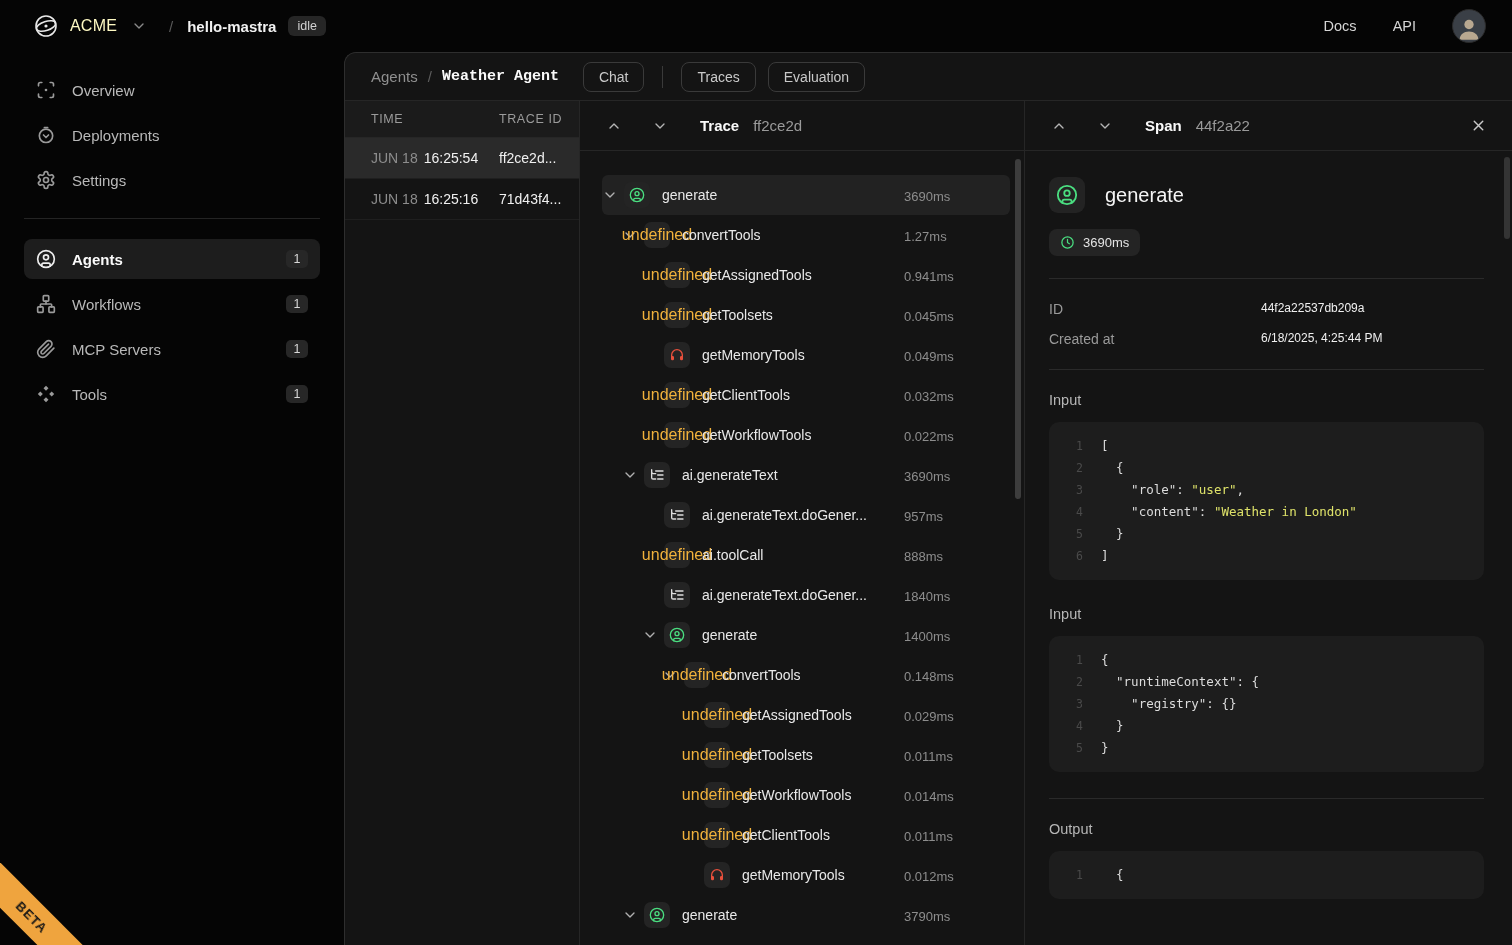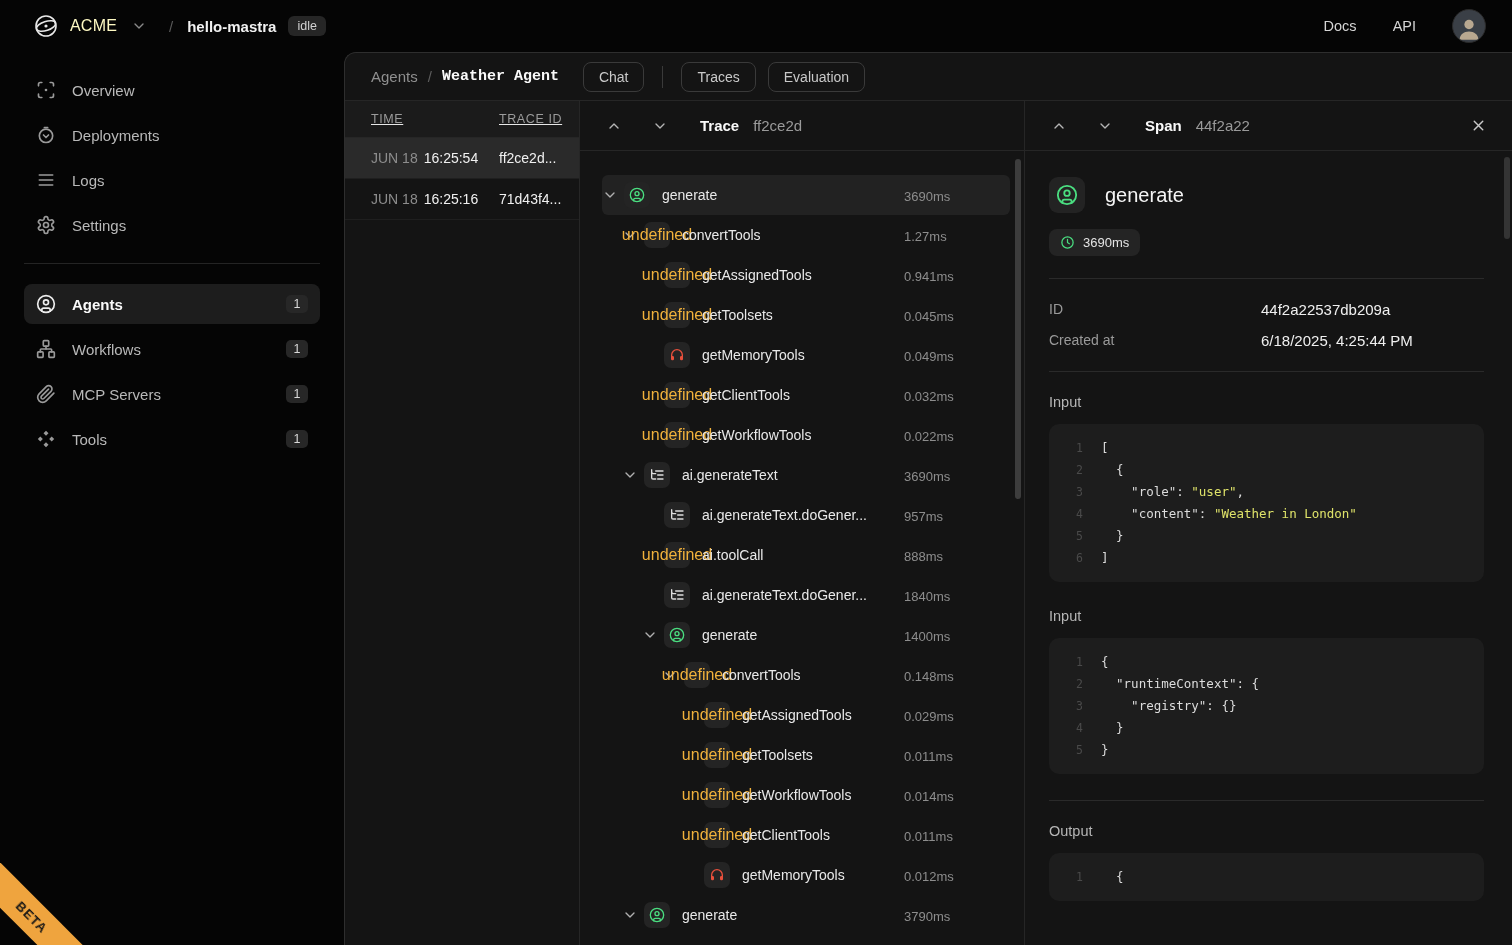--- a/index.html
+++ b/index.html
@@ -52,21 +52,21 @@
   .tabs { display:flex; align-items:center; gap:12px; margin-left:24px; }
   .tab-btn { background:transparent; border:1px solid #3a3a3a; color:#c9c9c9;
     font-family:inherit; font-size:14px; padding:6px 15px; border-radius:8px; cursor:pointer; }
   .tab-sep { width:1px; height:22px; background:#3a3a3a; margin:0 6px; }
 
   .main-body { flex:1; display:flex; min-height:0; border-top:1px solid #262626; }
 
   
   .trace-list { width:235px; border-right:1px solid #262626; flex:0 0 auto; }
   .tl-head { height:37px; background:#1b1b1b; border-bottom:1px solid #262626;
-    display:flex; align-items:center; padding:0 16px 0 26px;text-decoration:underline; }
+    display:flex; align-items:center; padding:0 16px 0 26px; }
   .tl-col { font-size:12.5px; color:#9b9b9b; letter-spacing:.6px; }
   .tl-col.c1 { width:128px; }
   .tl-row { height:41px; display:flex; align-items:center; padding:0 16px 0 26px;
     border-bottom:1px solid #1f1f1f; cursor:pointer; }
   .tl-row.selected { background:#2a2a2a; }
   .tl-c1 { width:128px; font-size:14px; }
   .tl-date { color:#8d8d8d; }
   .tl-time { color:#f0f0f0; margin-left:6px; }
   .tl-id { color:#f0f0f0; font-size:14px; }
 
@@ -116,21 +116,21 @@
     display:flex; align-items:center; justify-content:center; }
   .span-icon-box svg { width:22px; height:22px; }
   .span-name { font-size:20px; color:#f5f5f5; font-weight:500; margin-left:20px; }
   .dur-badge { display:inline-flex; align-items:center; gap:8px; background:#242424;
     border-radius:8px; padding:6px 11px; margin-top:16px; }
   .dur-badge svg { width:15px; height:15px; color:#4ade80; }
   .dur-badge span { font-size:13px; color:#e4e4e4; }
   .h-div { border:none; border-top:1px solid #2a2a2a; margin:22px 0; }
   .field { display:flex; margin-bottom:14px; }
   .field-label { width:212px; font-size:14px; color:#9a9a9a; }
-  .field-value { font-size:15px; color:#f0f0f0; }
+  .field-value { font-size:12px; color:#f0f0f0; }
   .sec-label { font-size:14.5px; color:#b6b6b6; margin:0 0 14px 0; }
   .code-block { background:#1d1d1d; border-radius:10px; padding:13px 16px; margin-bottom:26px; }
   .code-line { display:flex; font-family:"DejaVu Sans Mono", monospace; font-size:12.5px;
     line-height:22px; white-space:pre; }
   .ln { width:18px; text-align:right; color:#4a4a4a; margin-right:18px; flex:0 0 auto;
     font-size:11.5px; }
   .tok { color:#dcdcdc; } .tok.str { color:#dee269; }
 </style>
 </head>
 <body>
@@ -186,30 +186,20 @@
               <circle cx="12" cy="13" r="8"></circle>
               <path d="m9 12 3 3 3-3"></path>
               <path d="M10 3h4"></path>
             </svg>
           </span>
                  <span class="s-label">Deployments</span>
         </div>
         <div class="side-item">
           <span class="s-icon">
             <svg viewBox="0 0 24 24" fill="none" stroke="currentColor" stroke-width="2" stroke-linecap="round" stroke-linejoin="round">
-              <path d="M4 6h16"></path>
-              <path d="M4 12h16"></path>
-              <path d="M4 18h16"></path>
-            </svg>
-          </span>
-                 <span class="s-label">Logs</span>
-        </div>
-        <div class="side-item">
-          <span class="s-icon">
-            <svg viewBox="0 0 24 24" fill="none" stroke="currentColor" stroke-width="2" stroke-linecap="round" stroke-linejoin="round">
               <path d="M12.22 2h-.44a2 2 0 0 0-2 2v.18a2 2 0 0 1-1 1.73l-.43.25a2 2 0 0 1-2 0l-.15-.08a2 2 0 0 0-2.73.73l-.22.38a2 2 0 0 0 .73 2.73l.15.1a2 2 0 0 1 1 1.72v.51a2 2 0 0 1-1 1.74l-.15.09a2 2 0 0 0-.73 2.73l.22.38a2 2 0 0 0 2.73.73l.15-.08a2 2 0 0 1 2 0l.43.25a2 2 0 0 1 1 1.73V20a2 2 0 0 0 2 2h.44a2 2 0 0 0 2-2v-.18a2 2 0 0 1 1-1.73l.43-.25a2 2 0 0 1 2 0l.15.08a2 2 0 0 0 2.73-.73l.22-.39a2 2 0 0 0-.73-2.73l-.15-.08a2 2 0 0 1-1-1.74v-.5a2 2 0 0 1 1-1.74l.15-.09a2 2 0 0 0 .73-2.73l-.22-.38a2 2 0 0 0-2.73-.73l-.15.08a2 2 0 0 1-2 0l-.43-.25a2 2 0 0 1-1-1.73V4a2 2 0 0 0-2-2z"></path>
               <circle cx="12" cy="12" r="3"></circle>
             </svg>
           </span>
                  <span class="s-label">Settings</span>
         </div>
       </nav>
     <hr class="side-divider">
     <nav id="nav-sections">
         <div class="side-item active">

